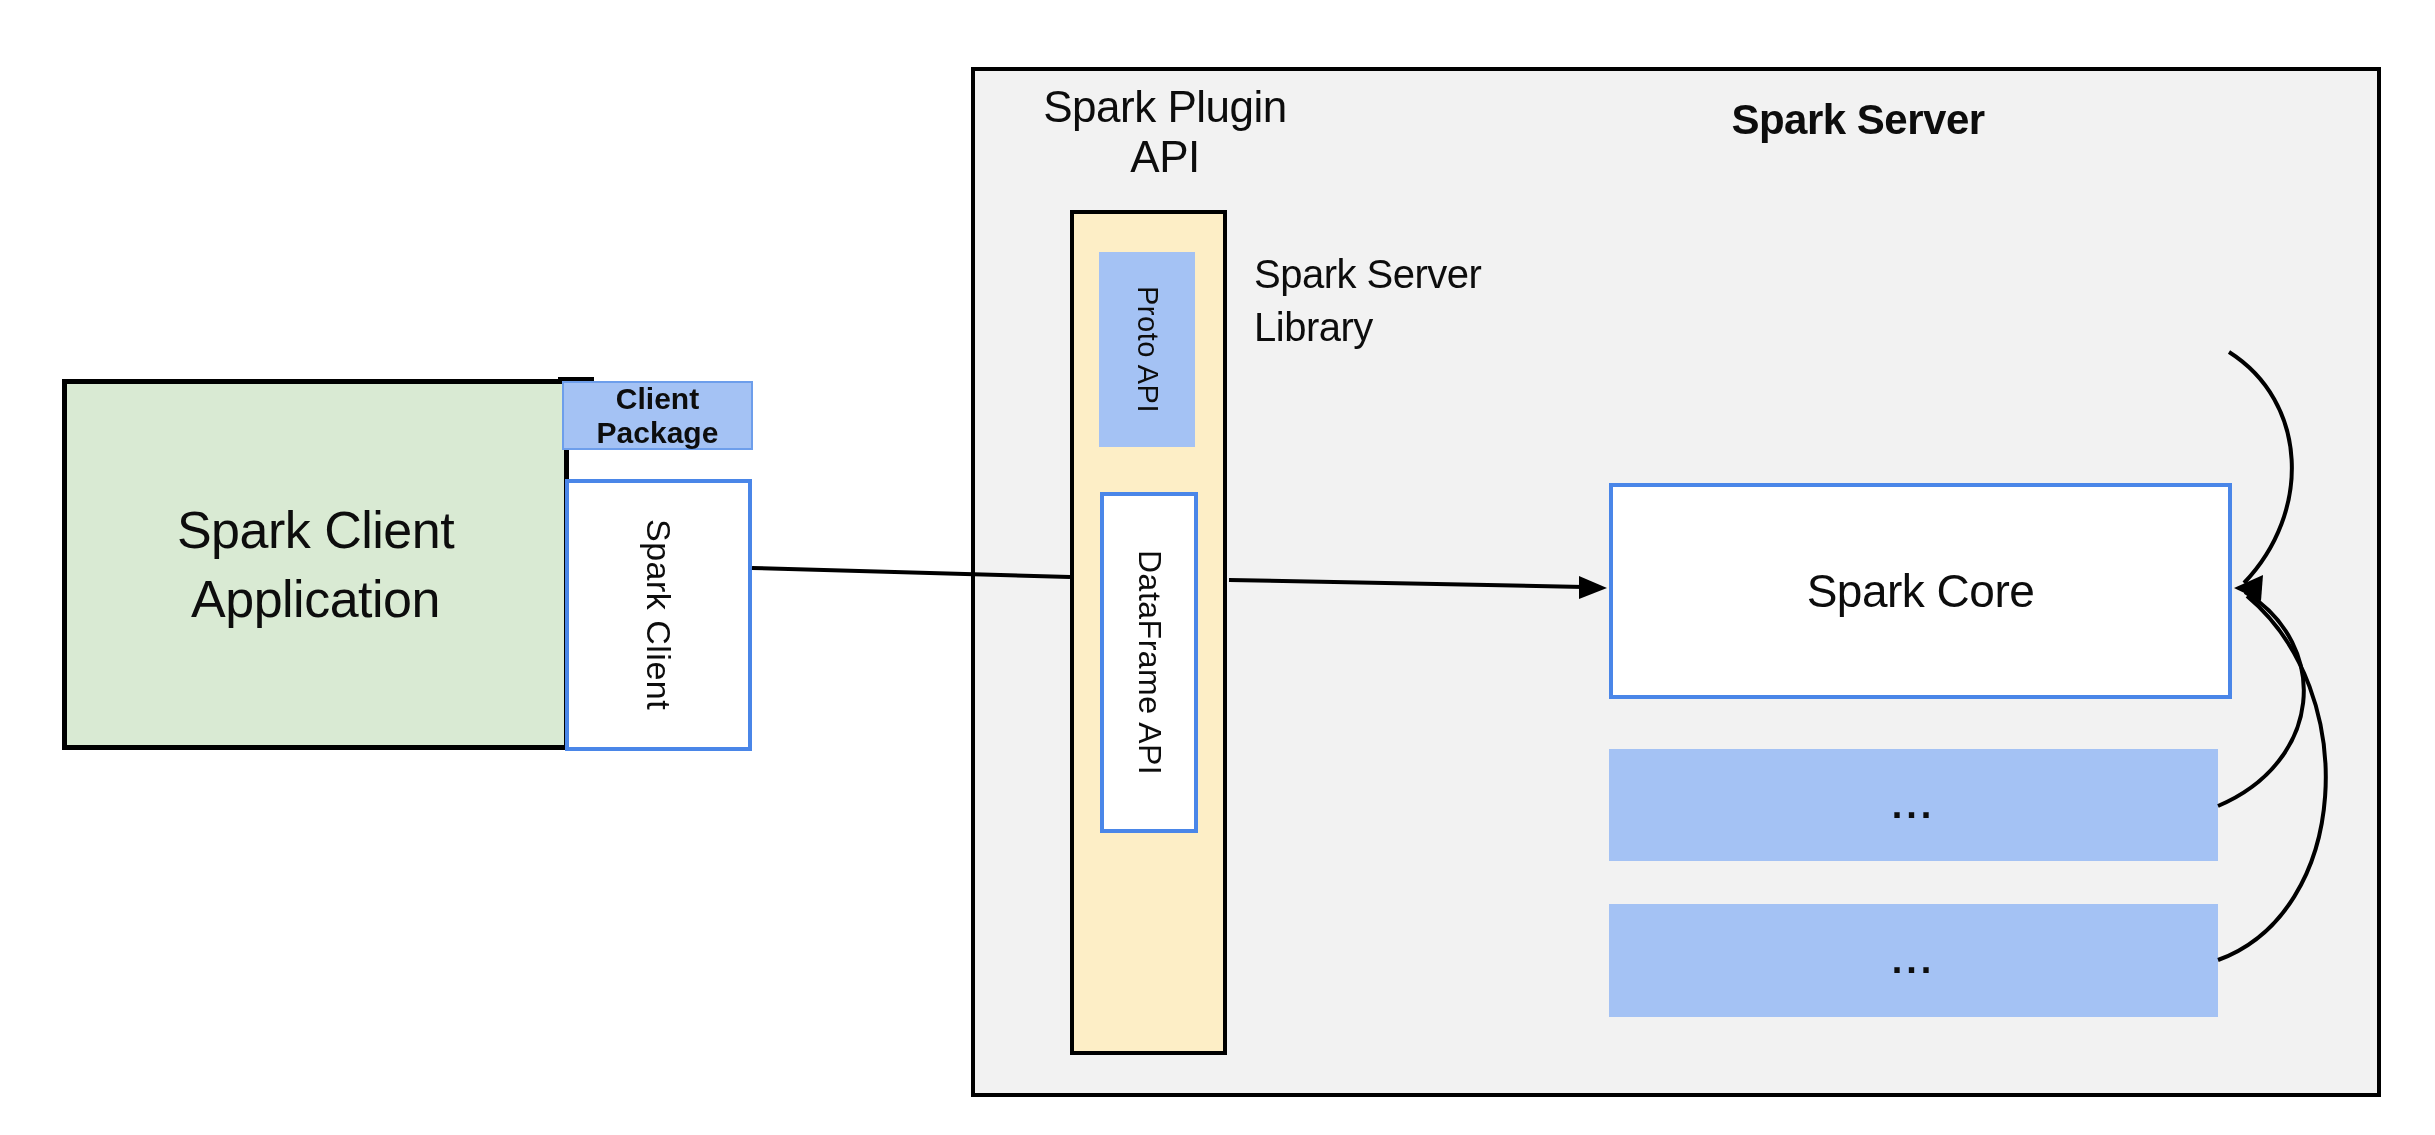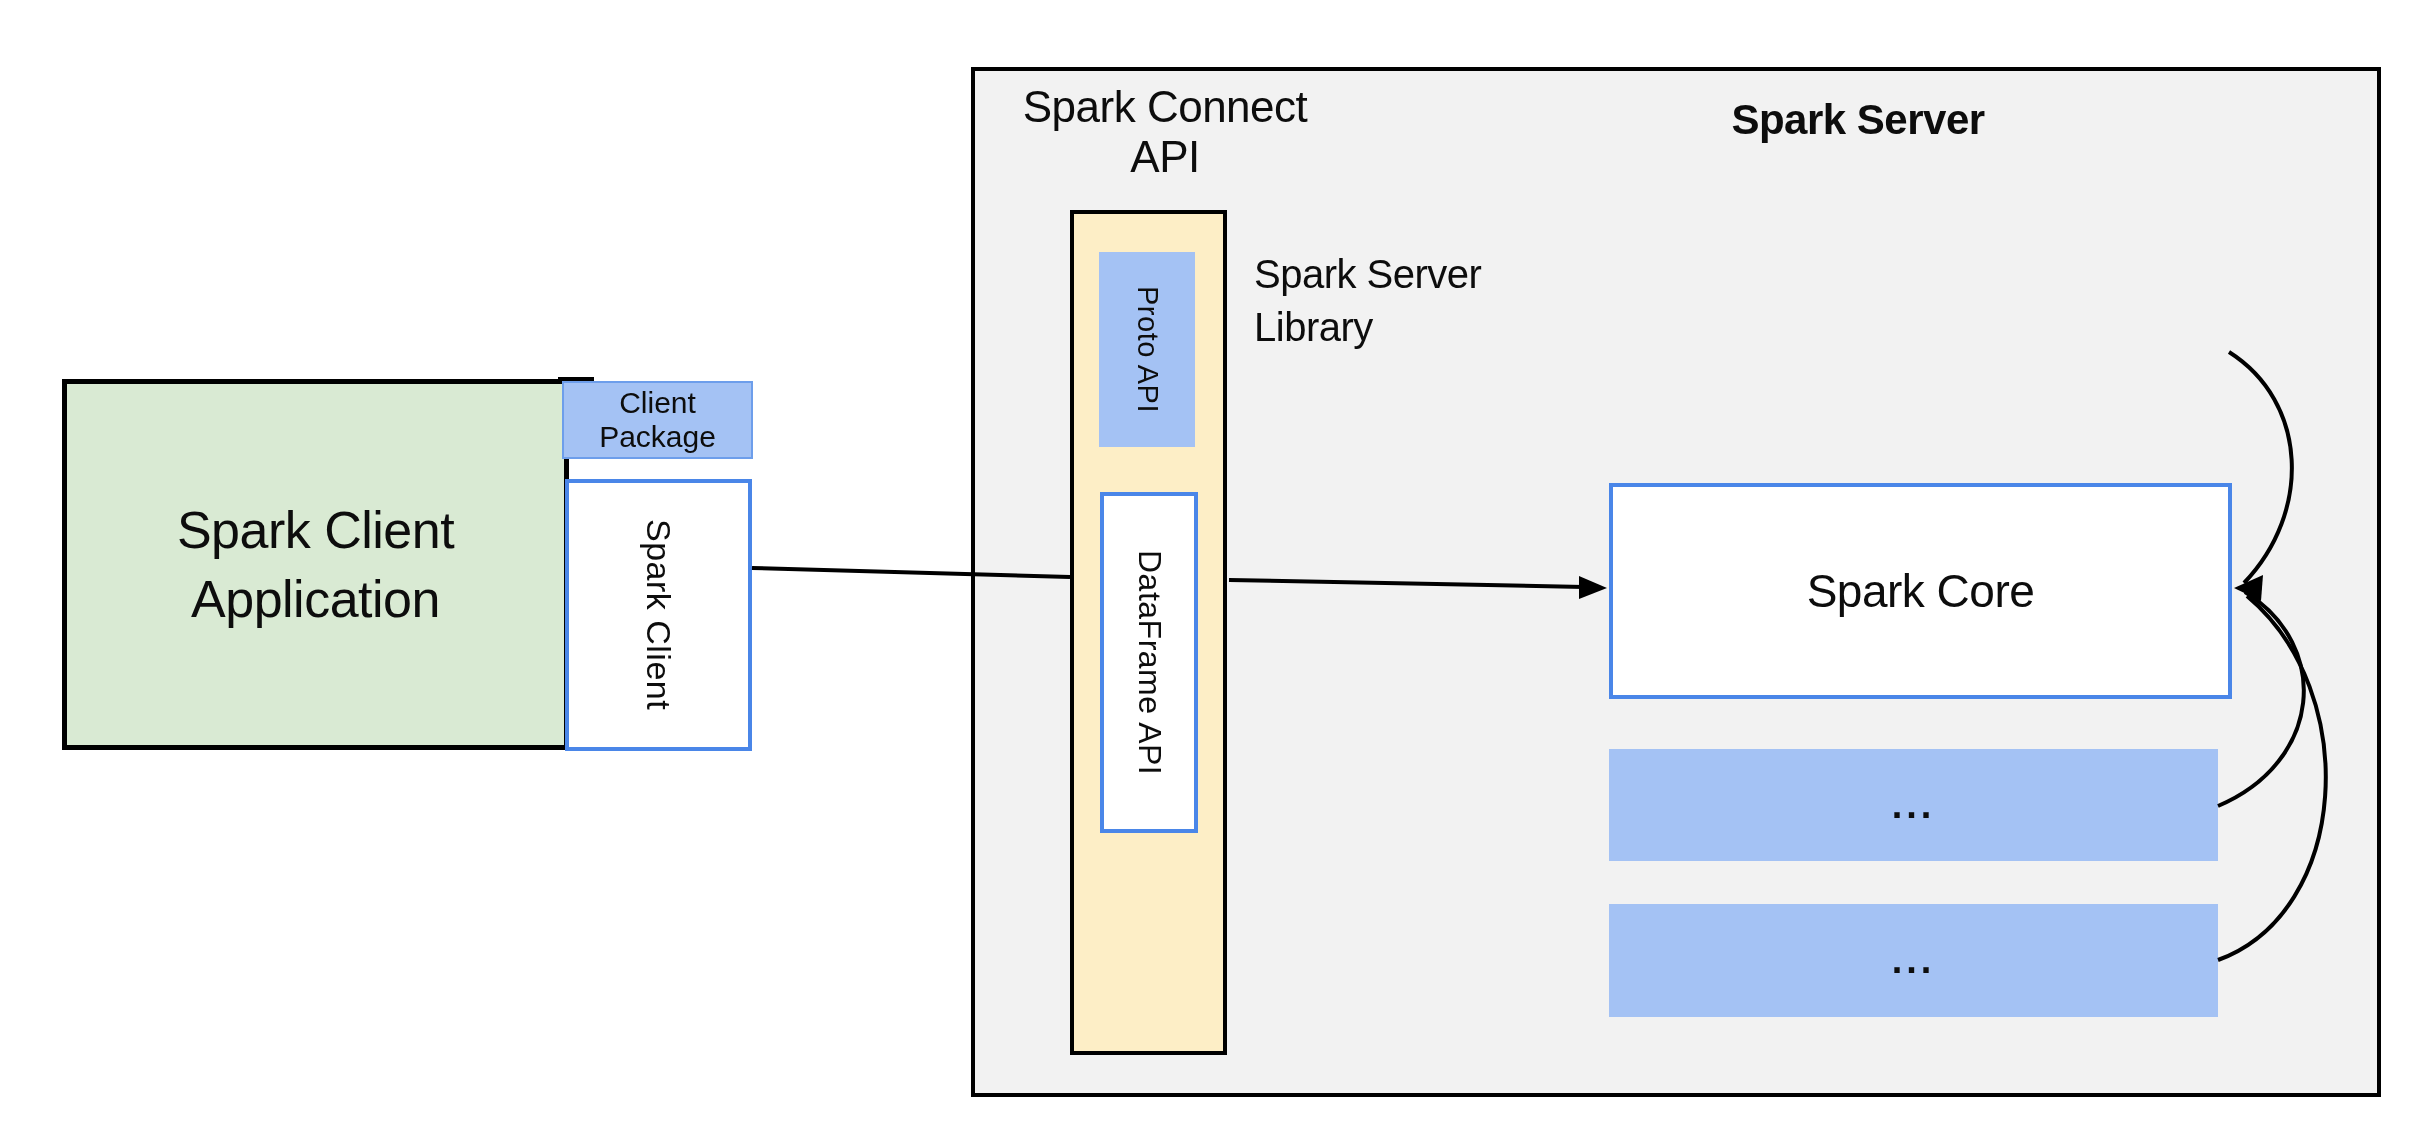--- a/index.html
+++ b/index.html
@@ -16,22 +16,22 @@
   body{font-family:"Liberation Sans", sans-serif; color:var(--ink);}
   .canvas{position:relative;width:2435px;height:1135px;background:#ffffff;overflow:hidden;}
   .box{position:absolute;box-sizing:border-box;}
   .center{display:flex;align-items:center;justify-content:center;text-align:center;}
   .pre{white-space:pre-line;}
 
   .green-box{left:62px;top:379px;width:507px;height:371px;background:var(--green-fill);
     border:5px solid var(--line);font-size:52px;line-height:1.32;letter-spacing:-0.5px;}
   .border-overhang{left:558px;top:377px;width:36px;height:6px;background:var(--line);}
 
-  .client-package{left:562px;top:381px;width:191px;height:78px;background:var(--blue-fill);
-    border:2px solid var(--blue-border-light);font-size:30px;line-height:1.12;}
+  .client-package{left:562px;top:381px;width:191px;height:69px;background:var(--blue-fill);
+    border:2px solid var(--blue-border-light);font-size:30px;line-height:1.12;font-weight:bold;}
   .spark-client{left:565px;top:479px;width:187px;height:272px;background:#ffffff;
     border:4px solid var(--blue-border);}
   .vtext{writing-mode:vertical-rl;text-orientation:mixed;letter-spacing:0.5px;}
   .spark-client .vtext{font-size:34px;}
 
   .gray-box{left:971px;top:67px;width:1410px;height:1030px;background:var(--gray-fill);
     border:4px solid var(--line);}
 
   .connect-api-label{left:1005px;top:82px;width:320px;font-size:44px;line-height:1.14;
     text-align:center;letter-spacing:-0.5px;}
@@ -74,21 +74,21 @@
   </div>
   <div class="box border-overhang"></div>
   <div class="box client-package center pre">
     <span>Client
 Package</span>
   </div>
   <div class="box spark-client center">
     <span class="vtext">Spark Client</span>
   </div>
 
-  <div class="box connect-api-label pre">Spark Connect
+  <div class="box connect-api-label pre">Spark Plugin
 API</div>
   <div class="box yellow-box"></div>
   <div class="box proto-api center">
     <span class="vtext">Proto API</span>
   </div>
   <div class="box dataframe-api center">
     <span class="vtext">DataFrame API</span>
   </div>
   <div class="box server-library-label pre">Spark Server
 Library</div>

